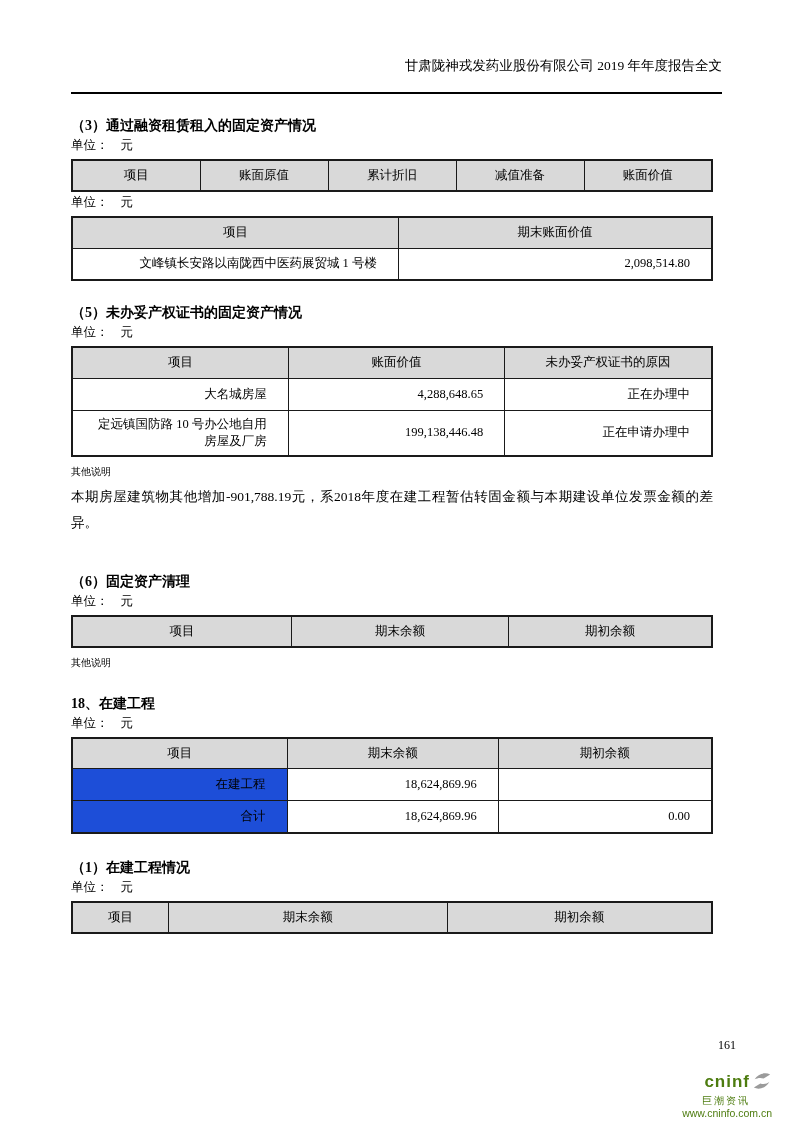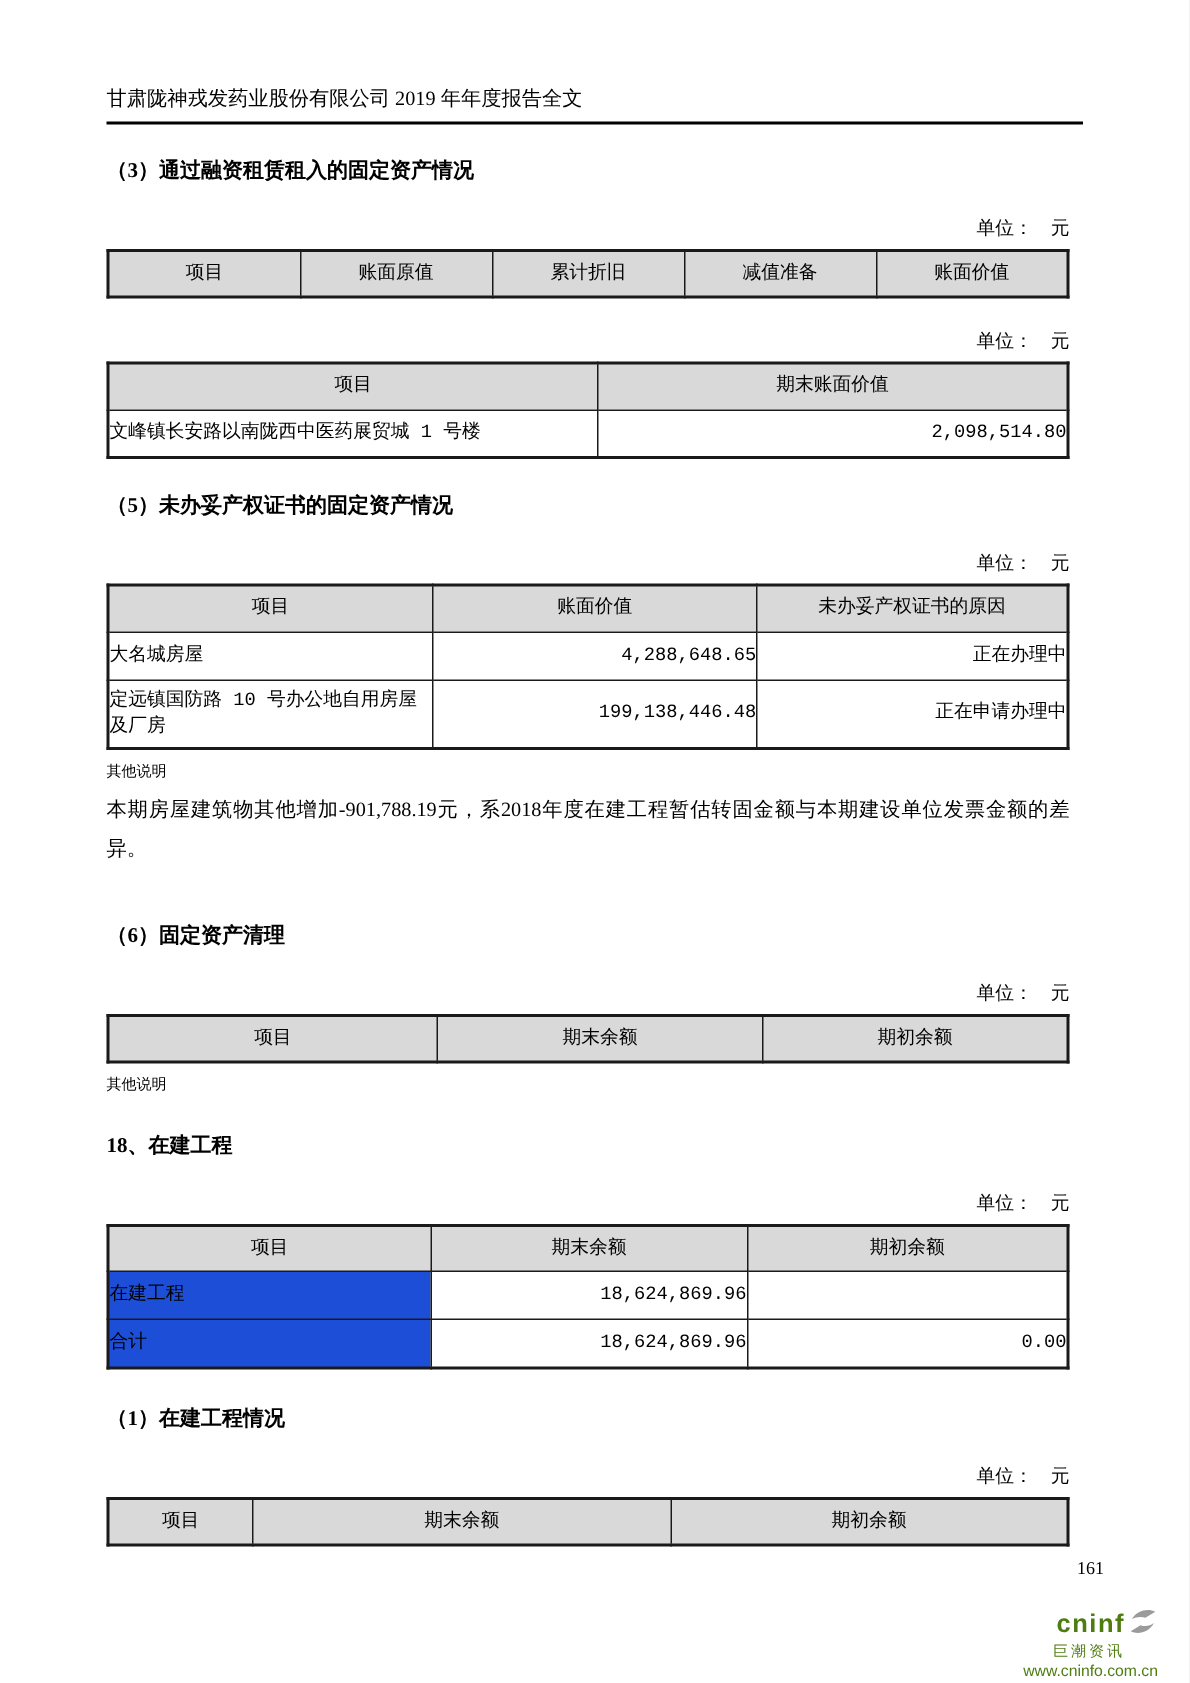--- a/index.html
+++ b/index.html
@@ -10,64 +10,62 @@
     margin:0 auto;
     background:#ffffff;
     font-family:"Liberation Serif","DejaVu Serif",serif;
     color:#000;
     overflow:hidden;
   }
   .content { position:absolute; left:71px; top:0; width:651px; }
 
   .doc-header {
     padding-top:58px;
-    padding-bottom:7px;
+    padding-bottom:18px;
     border-bottom:2px solid #000;
-    text-align:left;
+    text-align:right;
     font-size:13.5px;
     line-height:16px;
   }
 
   .section-heading {
     font-size:14px;
     font-weight:bold;
     line-height:19px;
     margin-top:22px;
   }
   .mt-big { margin-top:36px; }
   .mt-mid { margin-top:24px; }
 
   .unit-line {
     width:642px;
-    text-align:right;
     font-size:12.5px;
     line-height:15px;
-    margin-top:21px;
+    margin-top:3px;
   }
   .unit-cur { margin-left:12px; }
 
   table.tbl {
     width:642px;
     border-collapse:collapse;
     border:2px solid #1a1a1a;
     margin-top:6px;
     table-layout:fixed;
   }
   table.tbl td {
     border:1px solid #1a1a1a;
     font-size:12.5px;
     line-height:17px;
-    padding:5px 0;
+    padding:5px 21px;
     vertical-align:middle;
     word-break:break-all;
-    font-family:Liberation Mono, monospace;
   }
   td.hcell { background:#d9d9d9; text-align:center; height:31px; }
   td.gray  { background:#1d4ed8; }
-  td.item  { text-align:left; height:32px; }
+  td.item  { text-align:right; height:32px; }
   td.num   { text-align:right; padding-right:3px; }
   td.reason{ text-align:right; padding-left:4px; }
 
   .other-note {
     font-size:10px;
     line-height:15px;
     margin-top:7px;
   }
   .body-para {
     width:642px;

